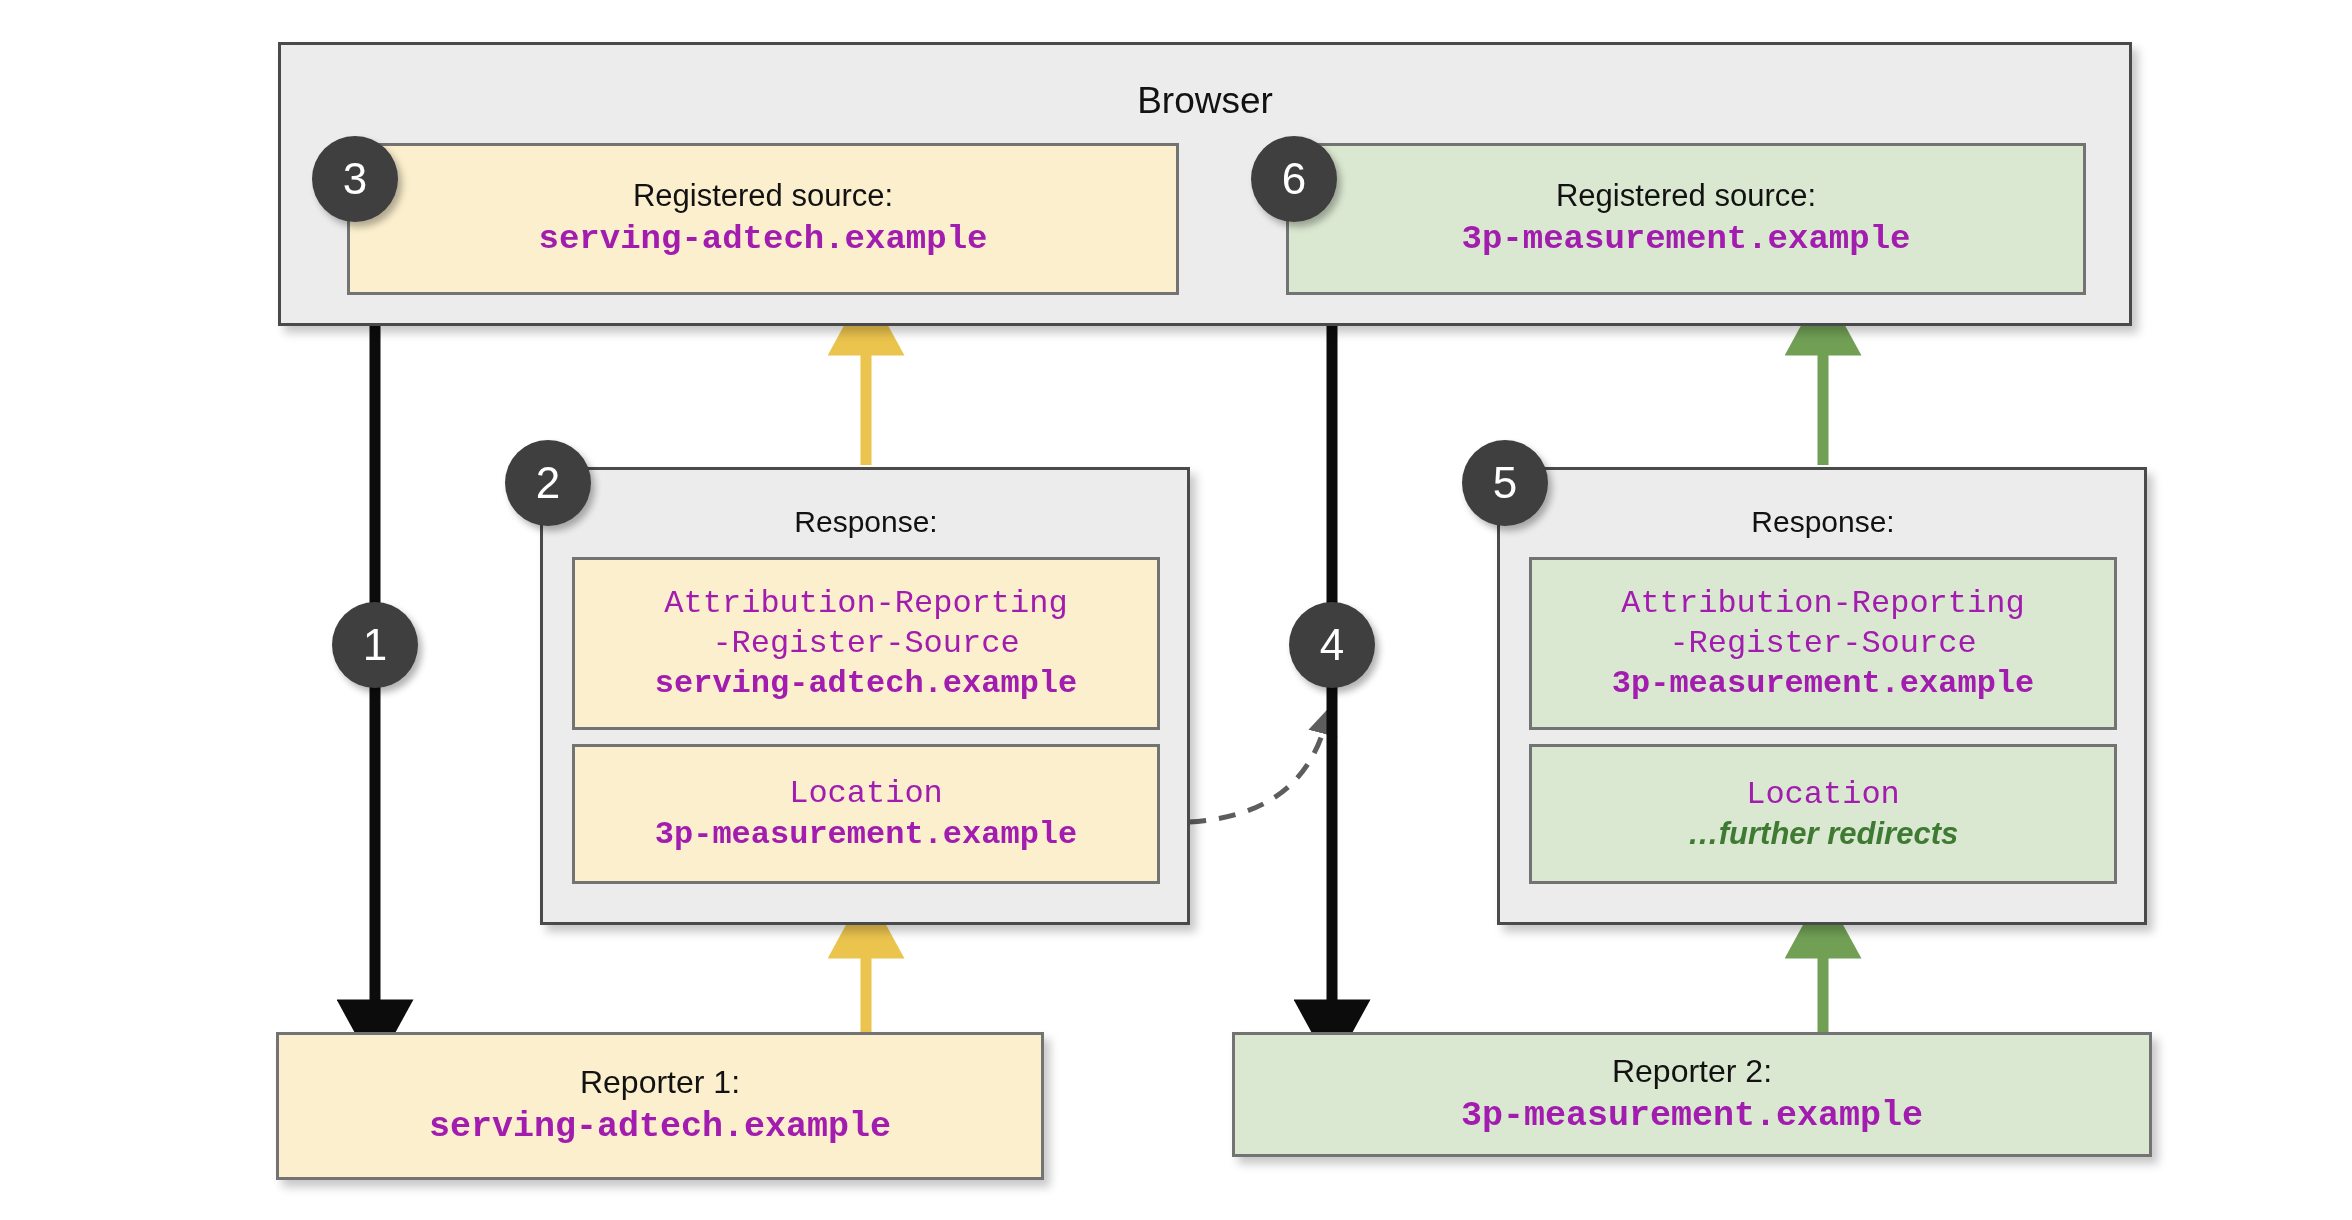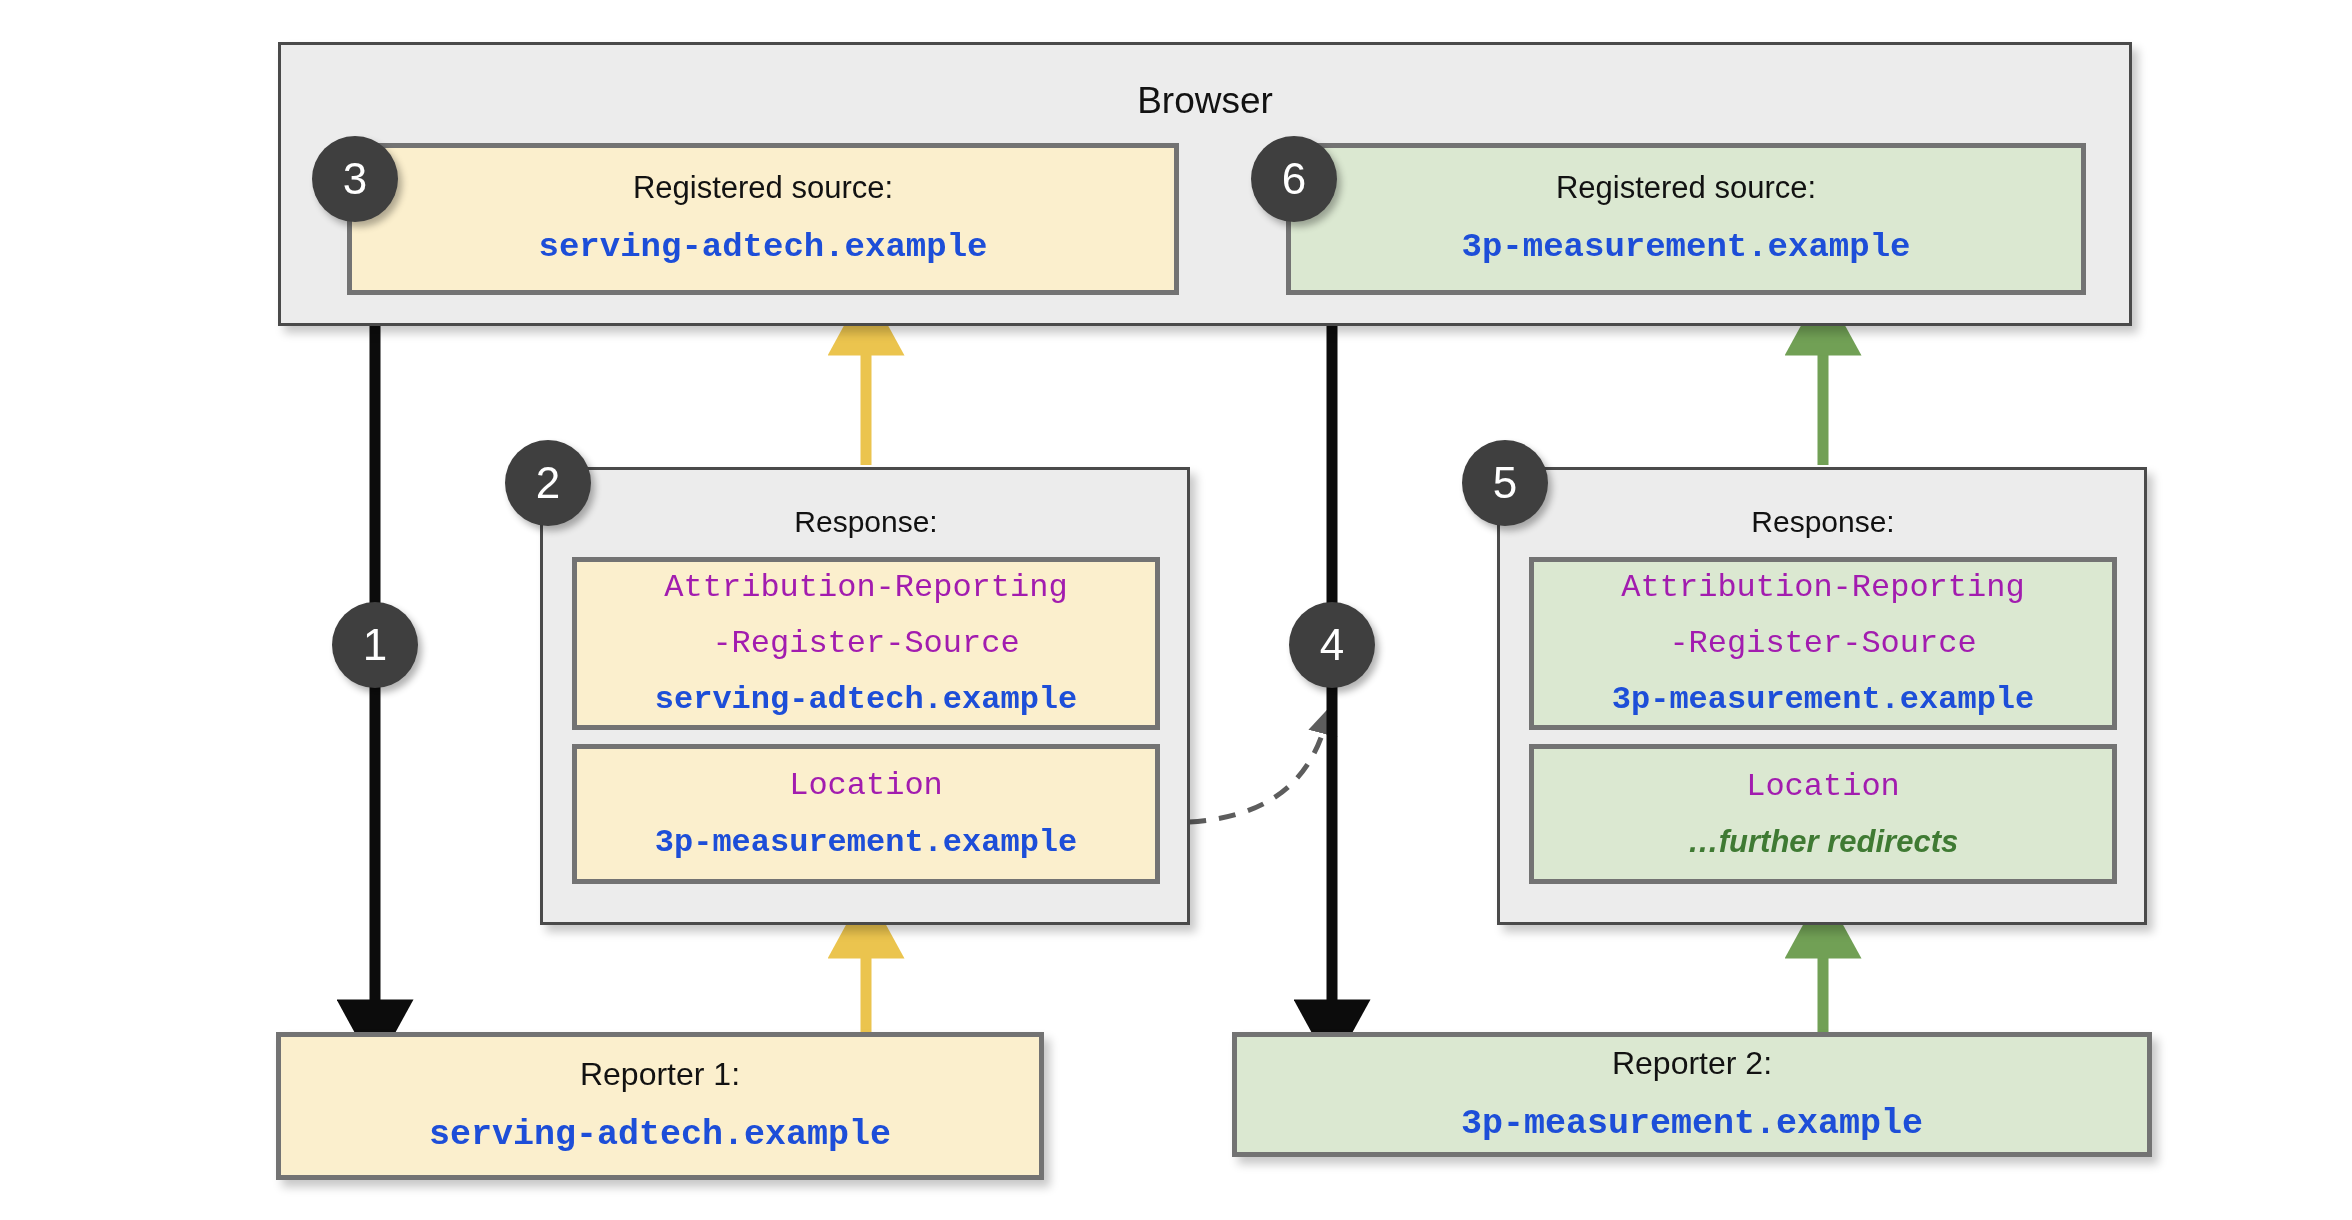--- a/index.html
+++ b/index.html
@@ -38,35 +38,34 @@
   }
   .resp-box {
     background: #ececec;
   }
   .fill-yellow { background: #fbefcd; }
   .fill-green  { background: #dbe8d1; }
 
   .inner-card {
     position: absolute;
     box-sizing: border-box;
-    border: 5px solid #737373;
+    border: 3px solid #737373;
     display: flex;
     flex-direction: column;
     align-items: center;
     justify-content: center;
-    gap: 16px;
   }
   .label-sans {
     font-family: "Liberation Sans", sans-serif;
     color: #121212;
     line-height: 1.22;
   }
   .label-mono {
     font-family: "Liberation Mono", "DejaVu Sans Mono", monospace;
-    color: #1d4ed8;
+    color: #a21caf;
     font-weight: bold;
     line-height: 1.22;
   }
   .mono-dark {
     font-family: "Liberation Mono", "DejaVu Sans Mono", monospace;
     color: #a21caf;
     line-height: 1.26;
   }
   .italic-green {
     font-family: "Liberation Sans", sans-serif;

